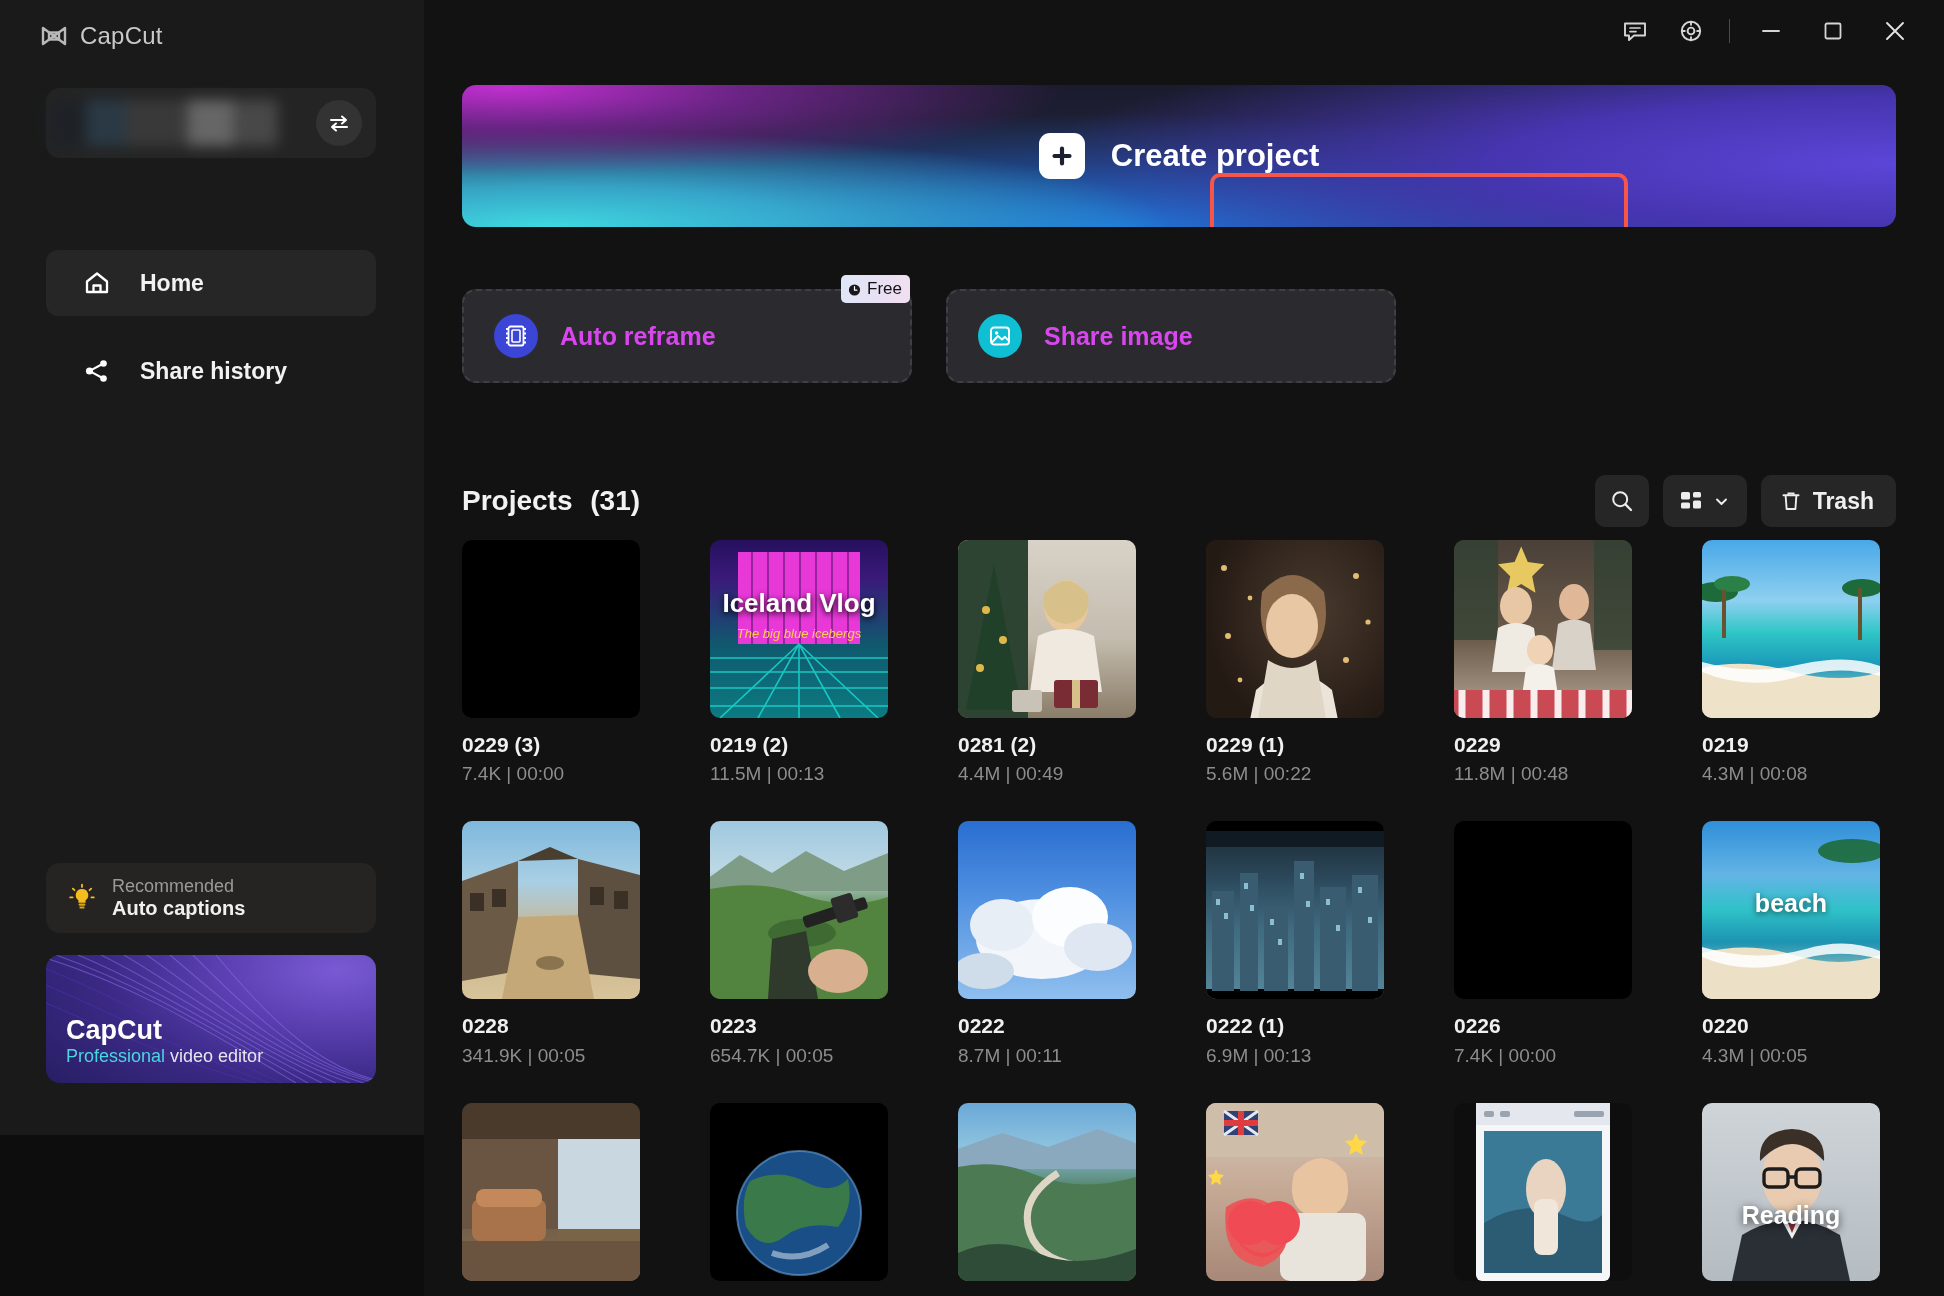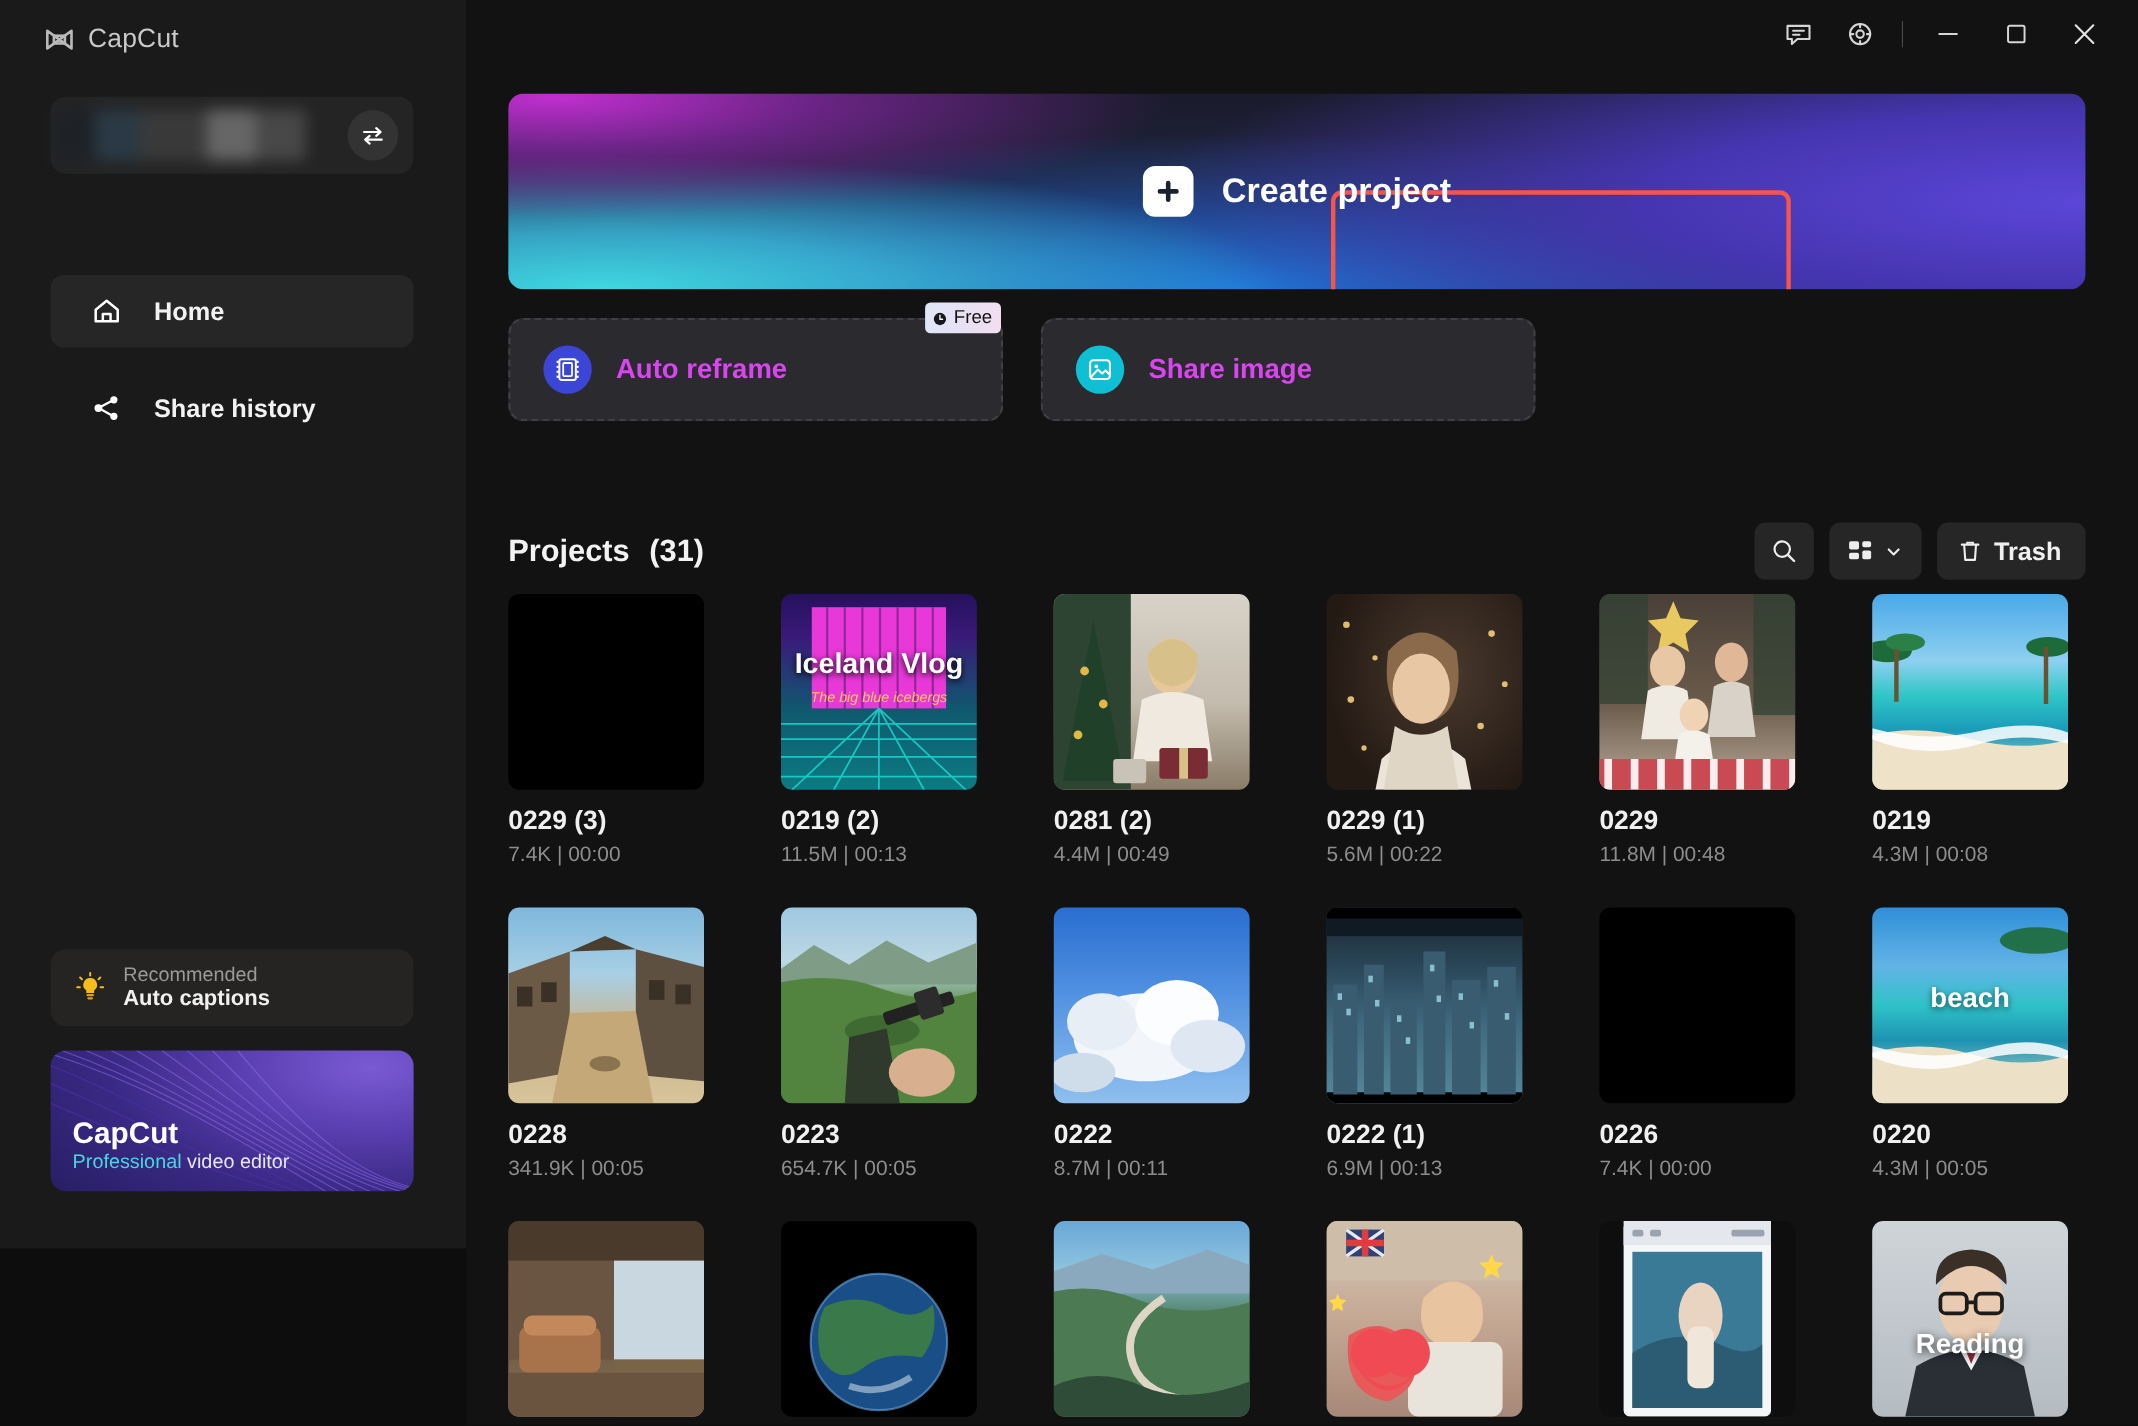--- a/index.html
+++ b/index.html
@@ -90,21 +90,21 @@
     position: absolute; right: 0; top: 0; height: 62px;
     display: flex; align-items: center; gap: 0; padding-right: 18px;
   }
   .tb-btn { width: 56px; height: 56px; display:flex; align-items:center; justify-content:center; }
   .tb-sep { width: 1px; height: 24px; background: #4a4a4a; margin: 0 10px; }
   .tb-win { width: 62px; height: 56px; display:flex; align-items:center; justify-content:center; }
 
   
   .banner {
     position: absolute; left: 38px; top: 85px;
-    width: 1434px; height: 178px; border-radius: 14px;
+    width: 1434px; height: 142px; border-radius: 14px;
     background:
       radial-gradient(75% 120% at 3% 2%, #c02fcf 0%, rgba(150,40,180,.65) 22%, rgba(60,30,90,0) 52%),
       radial-gradient(70% 110% at 6% 100%, #3fd8e0 0%, rgba(60,190,220,.8) 26%, rgba(40,110,180,0) 62%),
       radial-gradient(80% 130% at 100% 55%, #5b46d8 0%, #4635b0 35%, rgba(40,30,90,0) 75%),
       radial-gradient(60% 100% at 46% 100%, #1f76d6 0%, rgba(30,90,180,.5) 45%, rgba(20,30,70,0) 80%),
       linear-gradient(180deg, #1a1b2c 0%, #20223a 45%, #1d3f7a 100%);
     overflow: hidden;
   }
   .create-hl {
     position: absolute; left: 748px; top: 88px;
@@ -158,21 +158,21 @@
   .grid {
     position: absolute; left: 38px; top: 540px; width: 1450px;
     display: grid; grid-template-columns: repeat(6, 178px);
     column-gap: 70px; row-gap: 36px;
   }
   .tile { width: 196px; }
   .thumb {
     width: 178px; height: 178px; border-radius: 10px; overflow: hidden;
     position: relative; background: #000;
   }
-  .tile-name { margin-top: 14px; font-size: 24px; font-weight: 700; color: #f0f0f0; line-height: 1.25; }
+  .tile-name { margin-top: 14px; font-size: 21px; font-weight: 700; color: #f0f0f0; line-height: 1.25; }
   .tile-meta { margin-top: 5px; font-size: 19px; color: #8d8d8d; }
 
   .tx { position:absolute; inset:0; }
   .tcap {
     position: absolute; left: 0; right: 0; text-align: center;
     font-size: 22px; color: #fff; font-weight: 700;
   }
   svg { display: block; }
 </style>
 </head>

